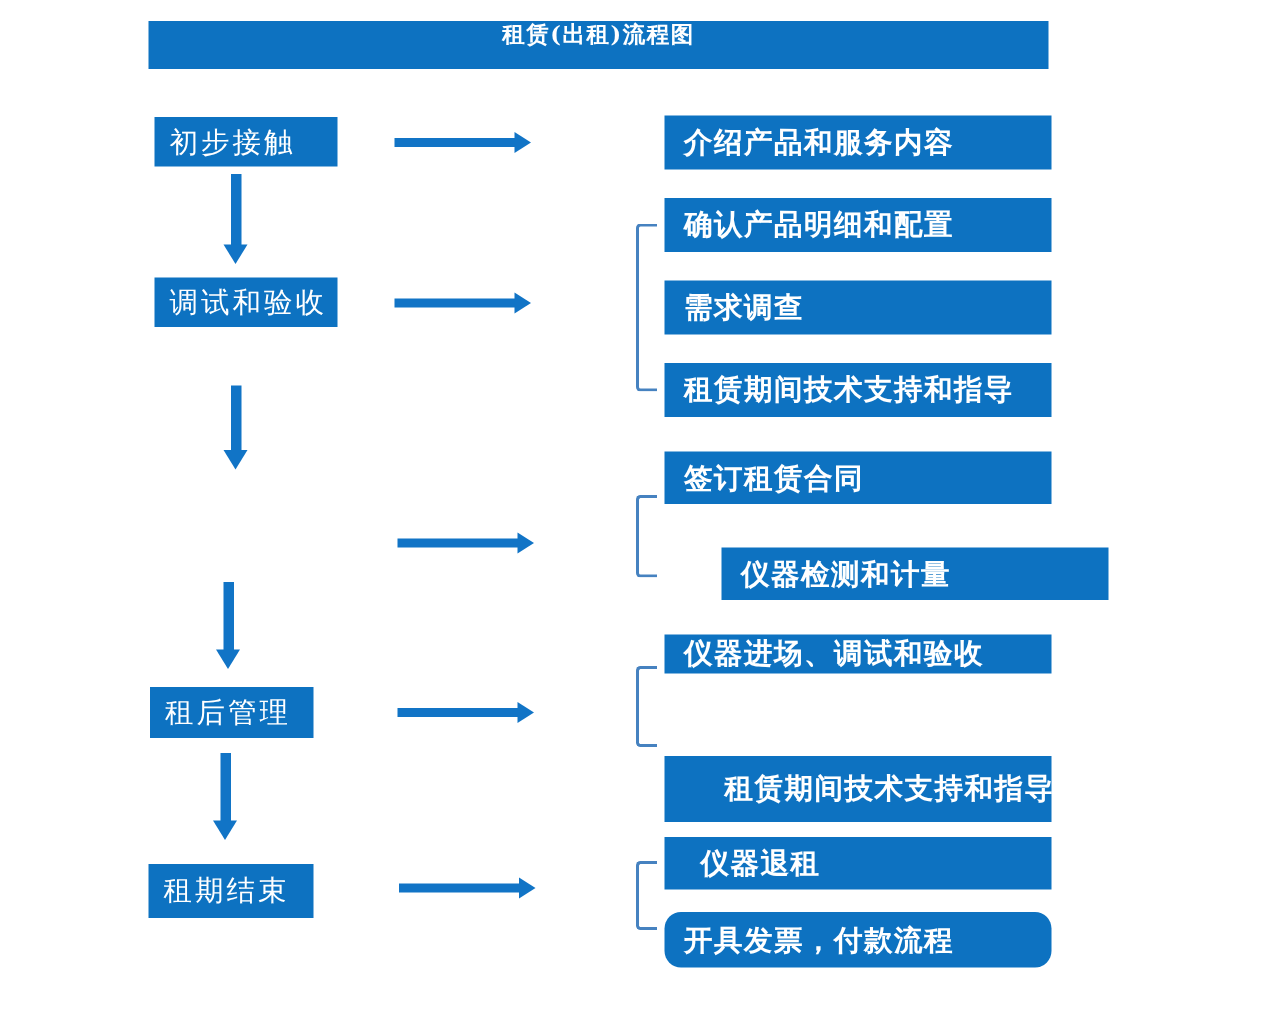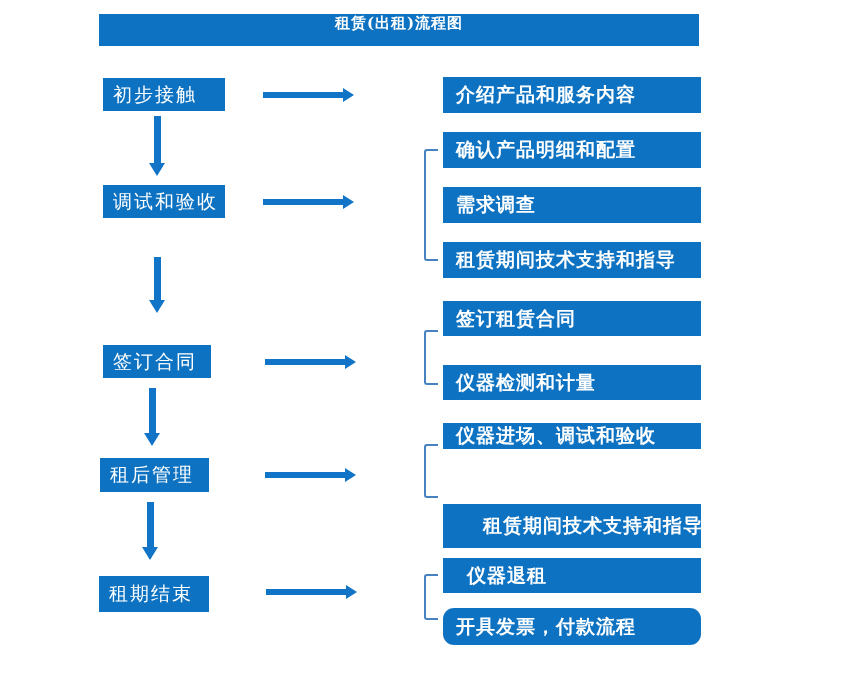--- a/index.html
+++ b/index.html
@@ -72,23 +72,20 @@
   <div class="title-bar">
     <span>租赁(出租)流程图</span>
   </div>
 
   <div class="step-box" style="left:103px;top:78px;width:122px;height:33px;">
     <span>初步接触</span>
   </div>
   <div class="step-box" style="left:103px;top:185px;width:122px;height:33px;">
     <span>调试和验收</span>
   </div>
-  <div class="step-box" style="left:103px;top:345px;width:108px;height:33px;">
-    <span>签订合同</span>
-  </div>
   <div class="step-box" style="left:100px;top:458px;width:109px;height:34px;">
     <span>租后管理</span>
   </div>
   <div class="step-box" style="left:99px;top:576px;width:110px;height:36px;">
     <span>租期结束</span>
   </div>
 
   <div class="varrow" style="left:149px;top:116px;height:60px;">
     <div class="shaft" style="height:48px;"></div>
     <div class="head"></div>
@@ -140,21 +137,21 @@
   </div>
   <div class="detail-box" style="top:187px;height:36px;">
     <span>需求调查</span>
   </div>
   <div class="detail-box" style="top:242px;height:36px;">
     <span>租赁期间技术支持和指导</span>
   </div>
   <div class="detail-box" style="top:301px;height:35px;">
     <span>签订租赁合同</span>
   </div>
-  <div class="detail-box" style="top:365px;height:35px;">
+  <div class="detail-box" style="top:365px;height:35px;margin-left:38px;">
     <span>仪器检测和计量</span>
   </div>
   <div class="detail-box" style="top:423px;height:26px;">
     <span>仪器进场、调试和验收</span>
   </div>
   <div class="detail-box" style="top:504px;height:44px;padding-left:40px;">
     <span>租赁期间技术支持和指导</span>
   </div>
   <div class="detail-box" style="top:558px;height:35px;padding-left:24px;">
     <span>仪器退租</span>

